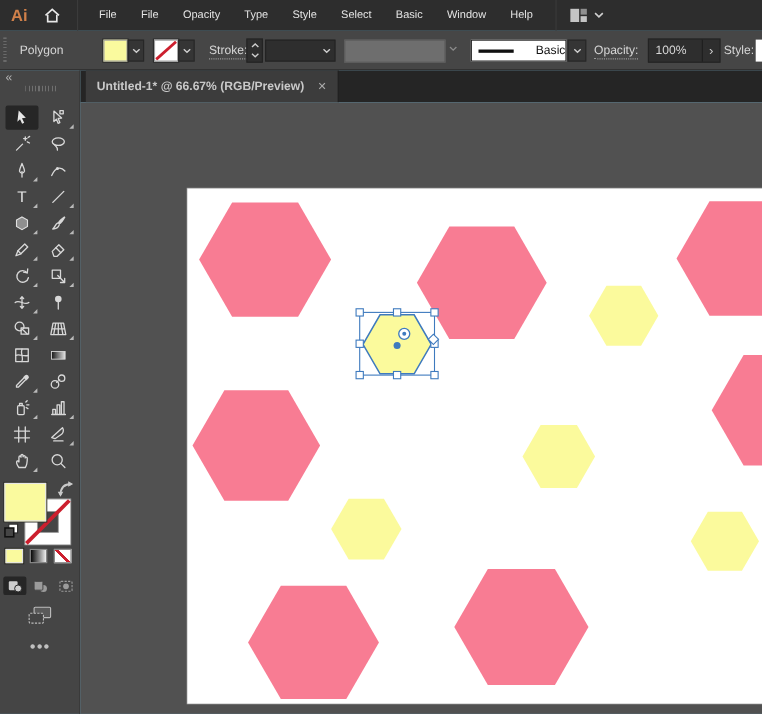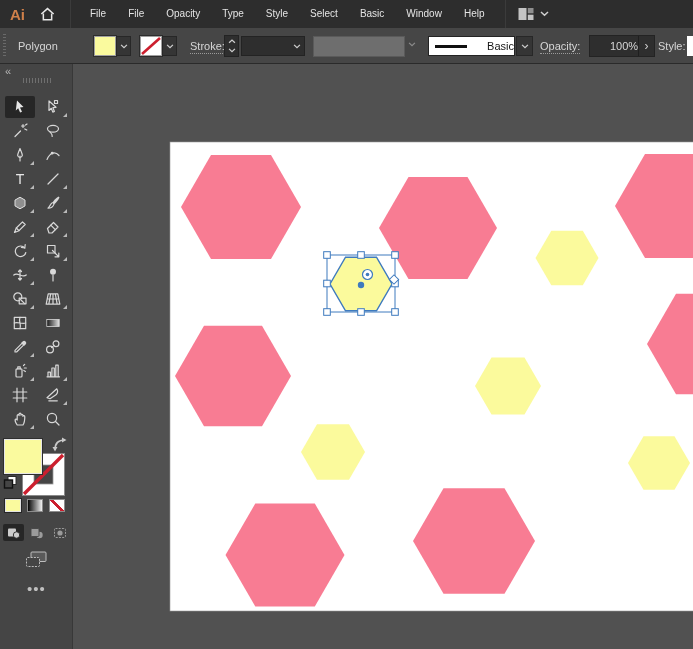--- a/index.html
+++ b/index.html
@@ -23,21 +23,21 @@
   .swatch{width:22px;height:20px;top:8px;border:1px solid #9f9f9f;box-shadow:0 0 0 1px #2c2c2c;}
   .chevbtn{width:15px;height:20px;top:8px;background:#353535;border:1px solid #272727;display:flex;align-items:center;justify-content:center;}
   .stepper{left:224px;top:7px;width:15px;height:22px;background:#2e2e2e;border:1px solid #232323;display:flex;flex-direction:column;align-items:center;justify-content:space-evenly;}
   .combo{top:8px;height:20px;background:#2e2e2e;border:1px solid #232323;display:flex;align-items:center;justify-content:flex-end;padding-right:3px;}
   .graycombo{left:313px;top:8px;width:92px;height:21px;background:#6e6e6e;border:1px solid #5a5a5a;}
   .gchev{left:408px;top:14px;opacity:.45;}
   .whitecombo{left:428px;top:8px;width:87px;height:20px;background:#fff;border:1px solid #232323;display:flex;align-items:center;}
   .blackline{width:46px;height:3px;background:#101010;margin-left:6px;}
   .basic-txt{color:#151515;font-size:11px;margin-left:20px;}
   .opfield{left:589px;top:7px;width:66px;height:22px;background:#2e2e2e;border:1px solid #232323;display:flex;align-items:center;}
-  .opval{margin-left:20px;flex:1;}
+  .opval{margin-left:6px;flex:1;}
   .opexp{width:16px;height:100%;border-left:1px solid #1f1f1f;display:flex;align-items:center;justify-content:center;color:#cfcfcf;font-size:12px;}
   .stylefield{left:687px;top:8px;width:6px;height:20px;background:#fff;}
 
   
   .mainrow{display:flex;height:585px;}
 
   
   .toolbar{position:relative;width:73px;background:#454545;border-right:1px solid #383838;flex:none;}
   .tb-collapse{position:absolute;top:1px;left:5px;color:#b5b5b5;font-size:11px;letter-spacing:1px;}
   .tb-grip{position:absolute;top:14px;left:23px;width:28px;height:5px;background:repeating-linear-gradient(to right,#6f6f6f 0 1px,transparent 1px 3px);}
@@ -390,20 +390,26 @@
 
       <svg class="screenmode" width="23" height="18" viewBox="0 0 23 18">
         <rect x="6" y="1" width="15" height="9.5" rx="1" fill="#5a5a5a" stroke="#bdbdbd"></rect>
         <rect x="1.5" y="6.5" width="13" height="9" rx="1" fill="#454545" stroke="#bdbdbd" stroke-dasharray="2 1.2"></rect>
       </svg>
 
       <div class="tb-more">•••</div>
     </div>
 
     <div class="docarea">
+      <div class="tabbar">
+        <div class="tab">
+          <span class="tab-title">Untitled-1* @ 66.67% (RGB/Preview)</span>
+          <span class="tabclose">✕</span>
+        </div>
+      </div>
       <div class="canvas">
         <svg id="canvas-svg" width="620" height="556" viewBox="73 93 620 556">
             <rect x="170" y="171" width="530" height="469" fill="#FFFFFF" stroke="#9b9b9b" stroke-width="0.6"></rect>
             <polygon points="181.0,236.0 211.0,184.0 271.0,184.0 301.0,236.0 271.0,288.0 211.0,288.0" fill="#F87C93"></polygon>
             <polygon points="379.0,257.0 408.5,205.9 467.5,205.9 497.0,257.0 467.5,308.1 408.5,308.1" fill="#F87C93"></polygon>
             <polygon points="615.0,235.0 645.0,183.0 705.0,183.0 735.0,235.0 705.0,287.0 645.0,287.0" fill="#F87C93"></polygon>
             <polygon points="535.5,287.0 551.3,259.7 582.8,259.7 598.5,287.0 582.8,314.3 551.3,314.3" fill="#FBFA9C"></polygon>
             <polygon points="330.0,313.0 345.5,286.2 376.5,286.2 392.0,313.0 376.5,339.8 345.5,339.8" fill="#FBFA9C" stroke="#3E7ABE" stroke-width="1.4"></polygon>
             <polygon points="175.0,405.0 204.0,354.8 262.0,354.8 291.0,405.0 262.0,455.2 204.0,455.2" fill="#F87C93"></polygon>
             <polygon points="647.0,373.0 676.0,322.8 734.0,322.8 763.0,373.0 734.0,423.2 676.0,423.2" fill="#F87C93"></polygon>

